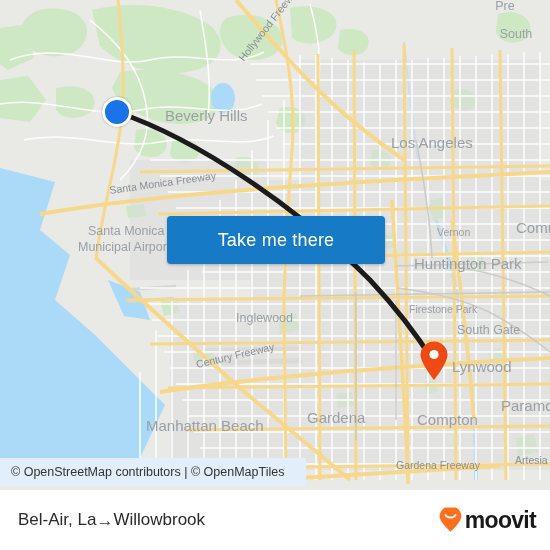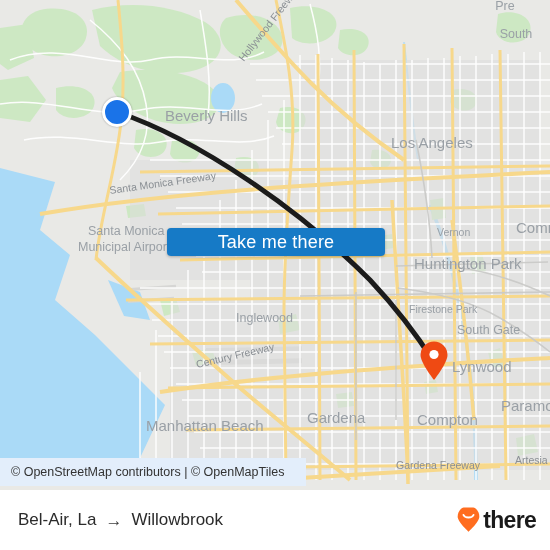--- a/index.html
+++ b/index.html
@@ -32,22 +32,22 @@
   }
   .dest-pin {
     position: absolute;
     left: 419px; top: 341px;
     width: 30px; height: 40px;
   }
 
   
   .take-me-there {
     position: absolute;
-    left: 167px; top: 228px;
-    width: 218px; height: 28px;
+    left: 167px; top: 216px;
+    width: 218px; height: 48px;
     background: #167ac6;
     border: none;
     border-radius: 4px;
     color: #ffffff;
     font-size: 18px;
     font-family: "Liberation Sans", sans-serif;
     letter-spacing: 0.2px;
     cursor: pointer;
     display: flex; align-items: center; justify-content: center;
     box-shadow: 0 1px 3px rgba(0,0,0,0.25);
@@ -72,21 +72,20 @@
     left: 0; top: 490px;
     width: 550px; height: 60px;
     background: #ffffff;
     display: flex; align-items: center;
   }
   .route-title {
     position: absolute;
     left: 18px; top: 50%;
     transform: translateY(-50%);
     display: flex; align-items: center;
-    gap: 9px;
     font-size: 17px;
     color: #2b2b2b;
     white-space: nowrap;
   }
   .route-arrow { font-size: 17px; color: #3c3c3c; line-height: 1; }
   .brand {
     position: absolute;
     right: 14px; top: 50%;
     transform: translateY(-50%);
     display: flex; align-items: center; gap: 2px;
@@ -326,17 +325,17 @@
       <span>Bel-Air, La</span>
       <span class="route-arrow">→</span>
       <span>Willowbrook</span>
     </div>
 
     <div class="brand">
       <svg width="25" height="25" viewBox="0 0 30 30">
         <path d="M15,29 C15,29 2,17 2,11 A13,13 0 1 1 28,11 C28,17 15,29 15,29 Z" fill="#ff6d1f"></path>
         <path d="M9,9 C10.6,13 19.4,13 21,9" stroke="#ffffff" stroke-width="2.4" fill="none" stroke-linecap="round"></path>
       </svg>
-      <span class="brand-text">there</span>
+      <span class="brand-text">moovit</span>
     </div>
   </div>
 
 </div>
 
 </body></html>

